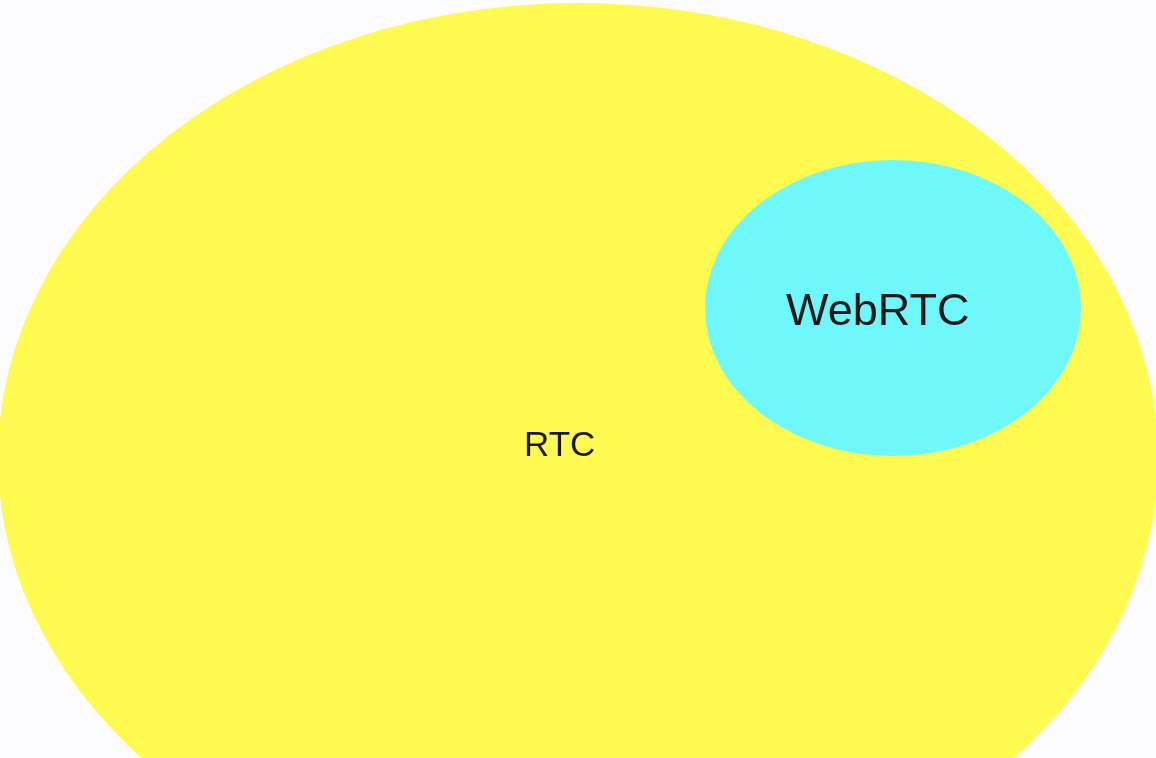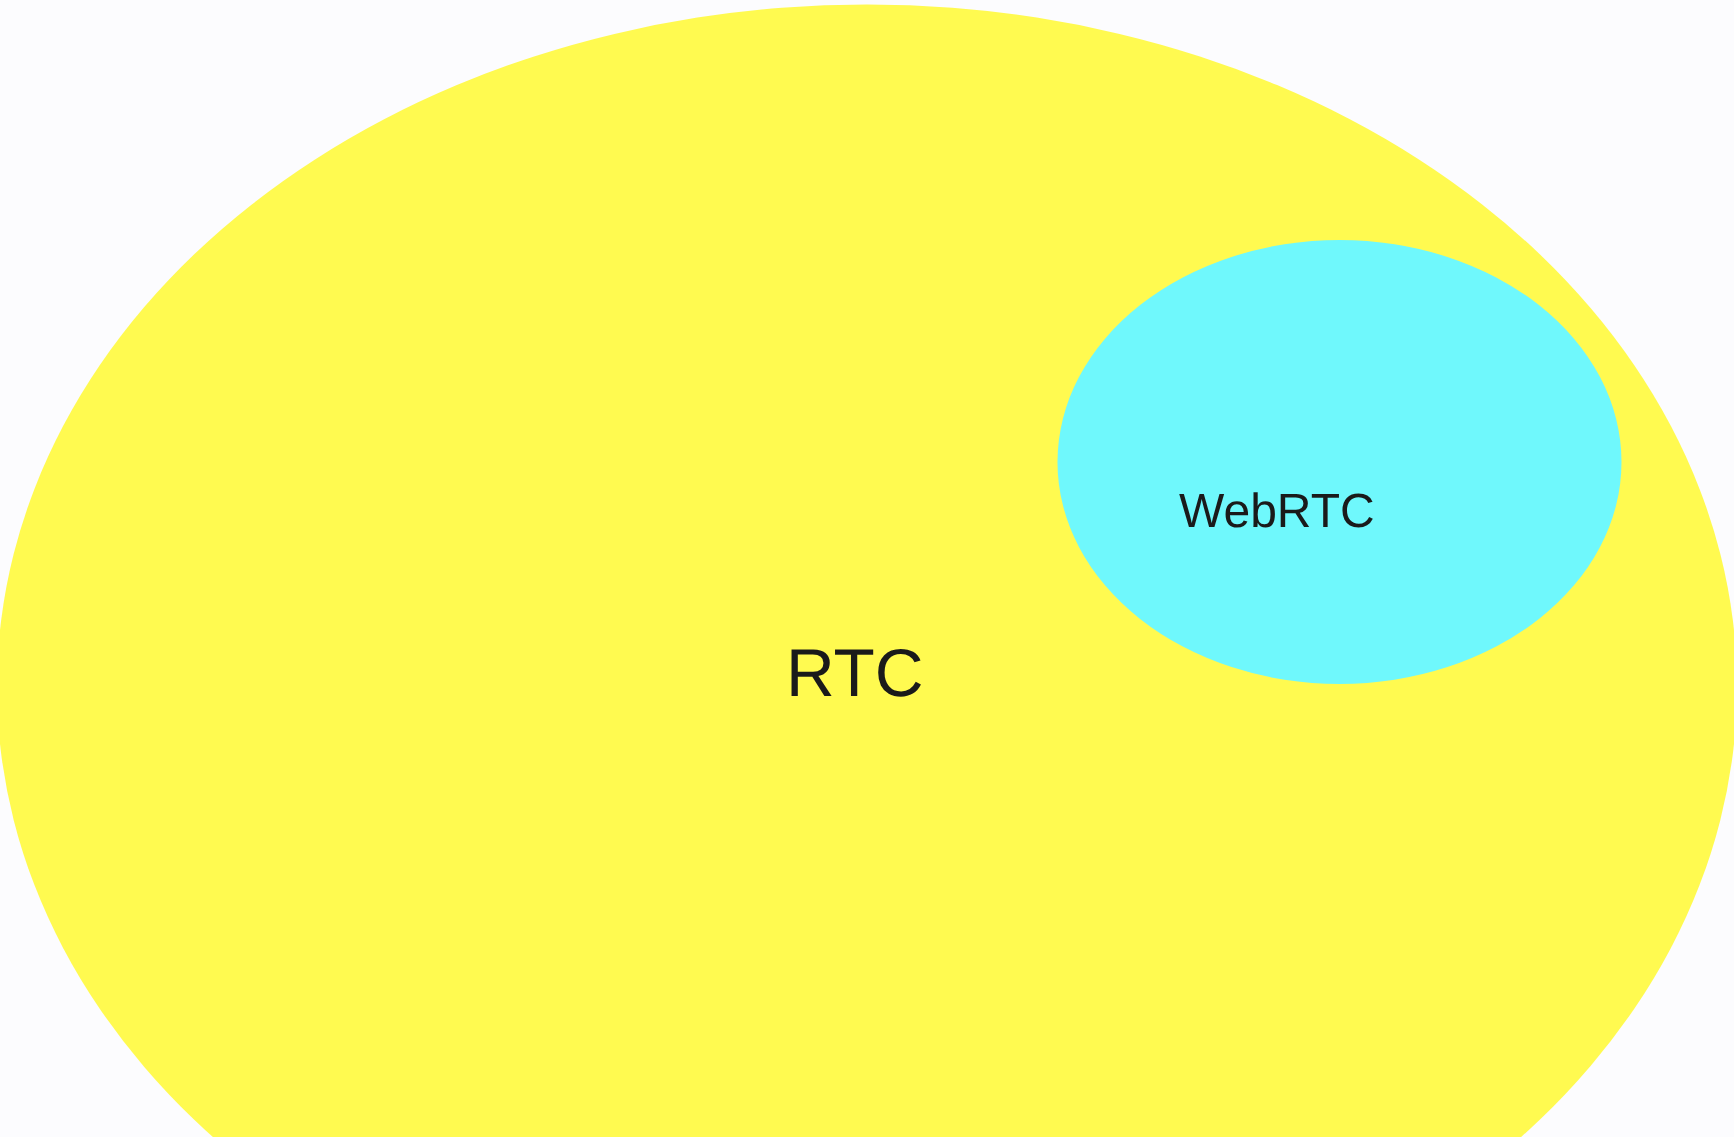--- a/index.html
+++ b/index.html
@@ -33,27 +33,26 @@
     .label {
       position: absolute;
       font-family: "Liberation Sans", sans-serif;
       color: #1a1a1a;
       white-space: nowrap;
       line-height: 1;
     }
     .label-rtc {
       left: 524px;
       top: 426px;
-      font-size: 45px;
+      font-size: 35px;
     }
     .label-webrtc {
       left: 786px;
       top: 287px;
-      font-size: 32px;
-      margin-top: 37px;
+      font-size: 45px;
     }
   </style>
 </head>
 <body>
 
 <div class="canvas" style="background: rgb(252, 252, 254);">
   <div class="ellipse outer" style="background: rgb(255, 250, 80);"></div>
   <div class="ellipse inner" style="background: rgb(111, 248, 252);"></div>
   <div class="label label-rtc" style="color: rgb(26, 26, 26);">RTC</div>
   <div class="label label-webrtc" style="color: rgb(26, 26, 26);">WebRTC</div>

